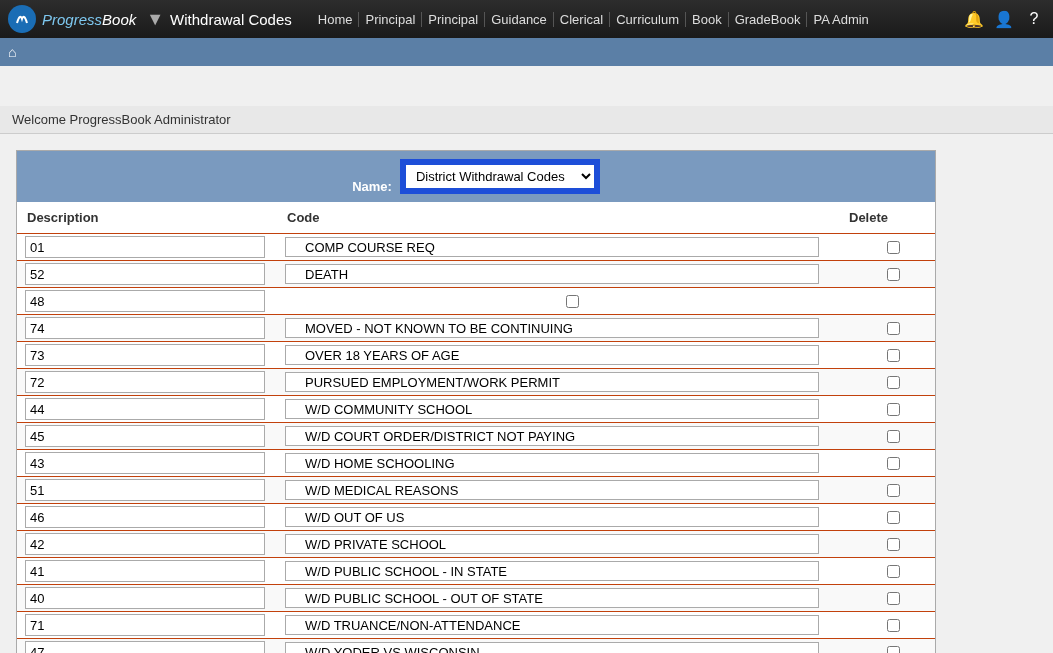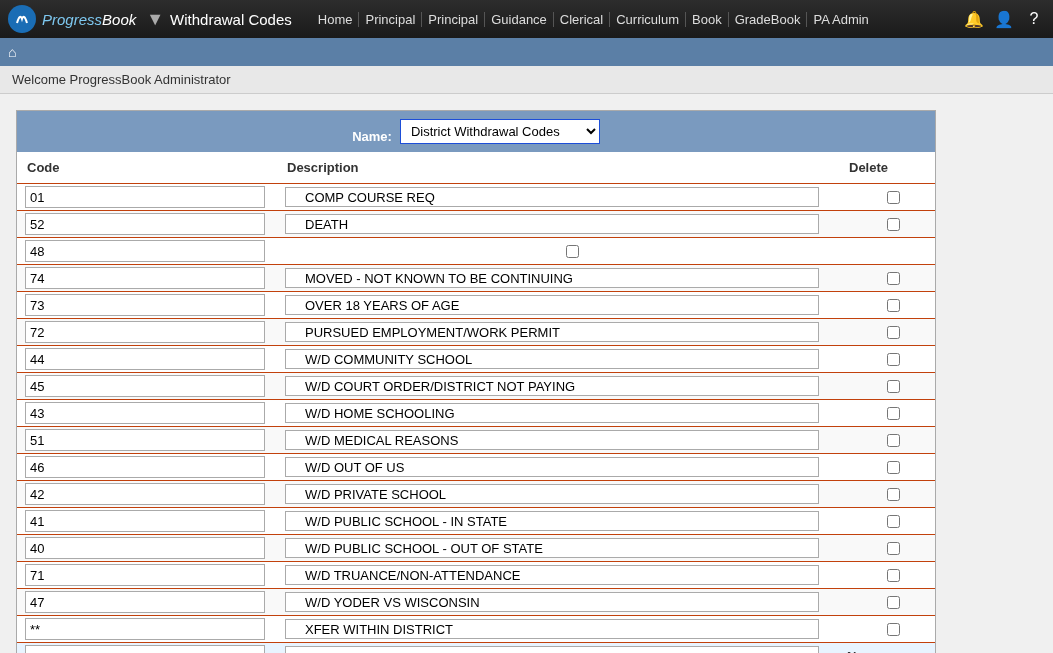--- a/index.html
+++ b/index.html
@@ -93,20 +93,21 @@
       font-size: 14px;
     }
 
     
     .welcome-bar {
       background: #e8e8e8;
       border-bottom: 1px solid #ccc;
       padding: 6px 12px;
       font-size: 13px;
       color: #333;
+      margin-top: 40px;
     }
 
     
     .main-content {
       padding: 16px 16px;
     }
 
     
     .table-container {
       background: white;
@@ -124,21 +125,21 @@
       gap: 8px;
     }
     .name-header label {
       color: white;
       font-weight: bold;
       font-size: 13px;
     }
     .name-select {
       padding: 3px 6px;
       font-size: 13px;
-      border: 1px solid #1d4ed8;
+      border: 6px solid #1d4ed8;
       background: white;
       min-width: 200px;
       cursor: pointer;
     }
 
     
     .col-headers {
       display: grid;
       grid-template-columns: 260px 1fr 80px;
       padding: 4px 8px;
@@ -233,22 +234,22 @@
   <div class="table-container">
 
     <div class="name-header">
       <label>Name:</label>
       <select class="name-select">
         <option>District Withdrawal Codes</option>
       </select>
     </div>
 
     <div class="col-headers">
+      <div class="col-header">Description</div>
       <div class="col-header">Code</div>
-      <div class="col-header">Description</div>
       <div class="col-header">Delete</div>
     </div>
 
     <div id="rows-container">
         <div class="data-row">
       <div>
         <input type="text" class="code-input" value="01" style="">
       </div>
       <div>
         <input type="text" class="desc-input" value="COMP COURSE REQ" style="">

